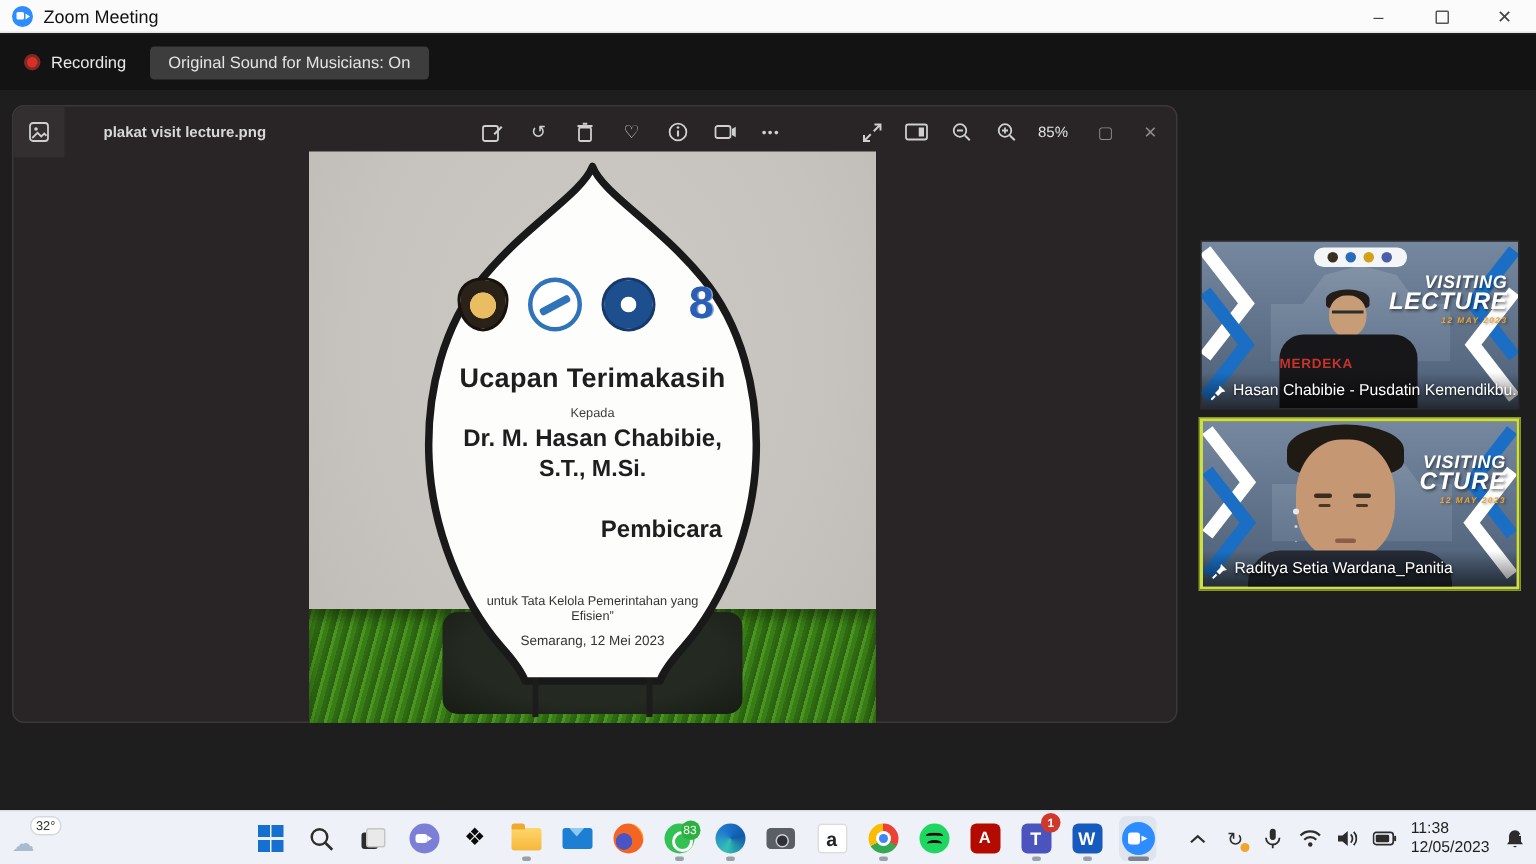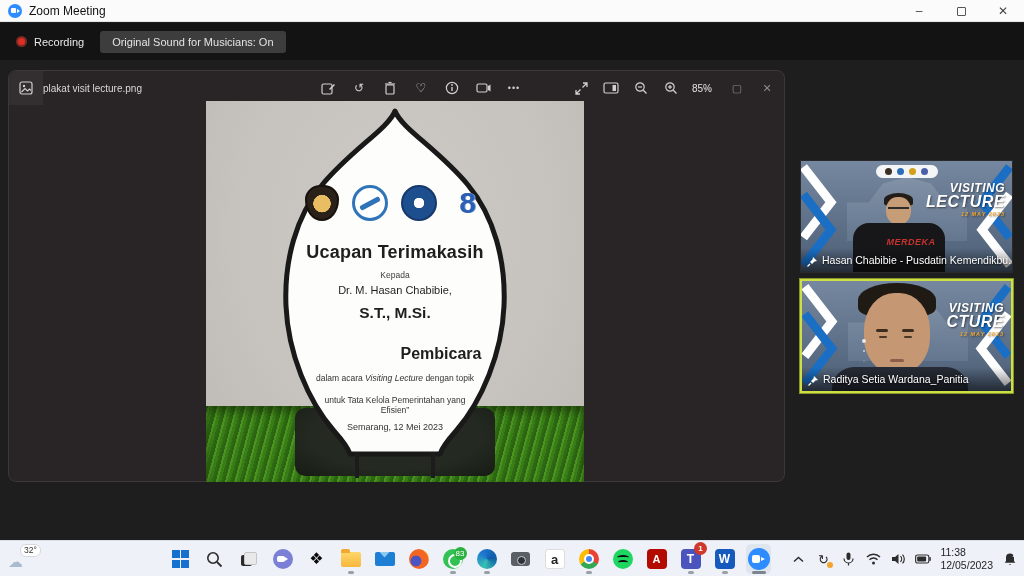--- a/index.html
+++ b/index.html
@@ -21,21 +21,21 @@
   
   .meetingbar { position:absolute; top:23px; left:0; width:1024px; height:37px; background:#131313; display:flex; align-items:center; }
   .rec-dot { width:11px; height:11px; border-radius:50%; background:#d93025; border:2px solid #7e2a24; margin:0 7px 0 16px; }
   .rec-label { color:#e8e8e8; font-size:11px; }
   .sound-badge { margin-left:16px; background:#3d3d3d; color:#e3e3e3; font-size:11px; padding:5px 12px; border-radius:3px; }
 
   
   .photos-window { position:absolute; left:8px; top:70px; width:777px; height:412px; background:#292425; border:1px solid #3c3839; border-radius:8px; }
   .photos-toolbar { position:absolute; top:0; left:0; width:100%; height:34px; display:flex; align-items:center; color:#cfcfcf; }
   .see-all { width:34px; height:34px; background:#332e2f; border-radius:8px 0 0 0; display:flex; align-items:center; justify-content:center; }
-  .photos-filename { font-size:10px; color:#d8d8d8; margin-left:0; }
+  .photos-filename { font-size:10px; color:#d8d8d8; margin-left:26px;font-weight:bold; }
   .pt-icons { position:absolute; left:310px; top:0; height:34px; display:flex; align-items:center; gap:13px; }
   .pt-icons2 { position:absolute; left:563px; top:0; height:34px; display:flex; align-items:center; gap:12px; }
   .pt-ic { width:18px; height:18px; display:flex; align-items:center; justify-content:center; font-size:12px; color:#cfcfcf; }
   .pt-zoom-pct { font-size:10px; color:#e0e0e0; }
   .pw-controls { position:absolute; right:4px; top:0; height:34px; display:flex; align-items:center; gap:4px; }
   .pw-btn { width:26px; height:24px; display:flex; align-items:center; justify-content:center; color:#8c8c8c; font-size:11px; }
 
   
   .photo { position:absolute; left:197px; top:30px; width:378px; height:381px; background:radial-gradient(ellipse at 50% 35%, #cdcac6 0%, #c6c3bf 60%, #bdbab6 100%); overflow:hidden; }
   .grass { position:absolute; left:0; bottom:0; width:100%; height:76px;
@@ -49,21 +49,21 @@
   .plaque-content { position:absolute; left:0; top:0; width:378px; height:381px; text-align:center; color:#1e1e1e; }
   .logos-row { position:absolute; top:84px; left:0; width:100%; display:flex; justify-content:center; align-items:center; gap:13px; }
   .plogo { width:36px; height:36px; display:flex; align-items:center; justify-content:center; }
   .plogo-undip { width:34px; height:36px; background:radial-gradient(circle at 50% 52%, #e9bd62 0 38%, #2a2119 40%); border-radius:46% 46% 50% 50% / 40% 40% 58% 58%; border:2px solid #17120d; }
   .plogo-elektro { border-radius:50%; border:3px solid #2f74b8; background:#fff; position:relative; overflow:hidden; }
   .plogo-elektro::before { content:""; position:absolute; left:4px; top:13px; width:22px; height:5px; background:#2f74b8; transform:rotate(-28deg); border-radius:2px; }
   .plogo-assoc { border-radius:50%; background:radial-gradient(circle, #ffffff 0 22%, #1d4f8f 24%); border:2px solid #16396b; }
   .plogo-eight { color:#2c5fb3; font-size:30px; font-weight:bold; line-height:1; text-shadow:1px 0 0 #7ea4dd; }
   .p-title { position:absolute; top:141px; width:100%; font-size:18px; font-weight:bold; letter-spacing:.2px; }
   .p-kepada { position:absolute; top:169px; width:100%; font-size:8.5px; color:#3c3c3c; }
-  .p-name1 { position:absolute; top:183px; width:100%; font-size:11px; font-weight:normal; }
+  .p-name1 { position:absolute; top:183px; width:100%; font-size:16px; font-weight:bold; }
   .p-name2 { position:absolute; top:203px; width:100%; font-size:15.5px; font-weight:bold; }
   .p-sebagai { position:absolute; top:230px; width:100%; font-size:8.5px; color:#3c3c3c; }
   .p-role { position:absolute; top:244px; width:100%; font-size:16px; font-weight:bold;margin-left:46px; }
   .p-event { position:absolute; top:272px; width:100%; font-size:8.5px; color:#333; }
   .p-topic1 { position:absolute; top:284px; width:100%; font-size:8.5px; color:#333; }
   .p-topic2 { position:absolute; top:294px; width:100%; font-size:8.5px; color:#333; }
   .p-topic3 { position:absolute; top:304px; width:100%; font-size:8.5px; color:#333; }
   .p-date { position:absolute; top:321px; width:100%; font-size:9px; color:#333; }
 
   
@@ -78,21 +78,21 @@
   .vl-line1 { font-size:12px; letter-spacing:.5px; }
   .vl-line2 { font-size:16px; letter-spacing:.5px;text-align:center; }
   .vl-date { font-size:5.5px; color:#f2a42c; font-style:italic; font-weight:bold; margin-top:2px; letter-spacing:1px; }
   .name-tag { position:absolute; left:0; bottom:0; width:100%; height:24px; display:flex; align-items:center; background:linear-gradient(transparent, rgba(0,0,0,.55)); color:#fff; font-size:10.5px; text-shadow:0 1px 2px rgba(0,0,0,.9); white-space:nowrap; overflow:hidden; }
   .pin { margin:4px 5px 0 6px; flex:0 0 auto; }
   
   .p1-head { position:absolute; left:85px; top:36px; width:25px; height:28px; background:#c79d78; border-radius:45% 45% 50% 50%; }
   .p1-hair { position:absolute; left:83px; top:32px; width:29px; height:13px; background:#221d19; border-radius:50% 50% 20% 20%; }
   .p1-glasses { position:absolute; left:87px; top:46px; width:21px; height:4px; border-top:2px solid #2c2c2c; }
   .p1-torso { position:absolute; left:52px; top:62px; width:92px; height:52px; background:#17171a; border-radius:16px 16px 0 0; }
-  .p1-shirt-text { position:absolute; left:52px; top:76px; width:116px; text-align:center; color:#c8332c; font-weight:bold; font-style:italic; font-size:9px; letter-spacing:.5px; }
+  .p1-shirt-text { position:absolute; left:52px; top:76px; width:116px; color:#c8332c; font-weight:bold; font-size:9px; letter-spacing:.5px; }
   
   .p2-head { position:absolute; left:62px; top:12px; width:66px; height:80px; background:#c59873; border-radius:46% 46% 44% 44%; }
   .p2-hair { position:absolute; left:56px; top:2px; width:78px; height:34px; background:#201a15; border-radius:55% 55% 30% 30%; }
   .p2-brow1 { position:absolute; left:74px; top:48px; width:12px; height:2.5px; background:#3a2c1f; border-radius:2px; }
   .p2-brow2 { position:absolute; left:100px; top:48px; width:12px; height:2.5px; background:#3a2c1f; border-radius:2px; }
   .p2-eye1 { position:absolute; left:77px; top:55px; width:8px; height:2px; background:#4a3827; border-radius:2px; }
   .p2-eye2 { position:absolute; left:102px; top:55px; width:8px; height:2px; background:#4a3827; border-radius:2px; }
   .p2-mouth { position:absolute; left:88px; top:78px; width:14px; height:3px; background:#8d5d4a; border-radius:3px; }
   .p2-torso { position:absolute; left:30px; top:86px; width:136px; height:28px; background:#262b36; border-radius:22px 22px 0 0; }
   .p2-earbud { position:absolute; left:60px; top:58px; width:4px; height:4px; background:#e8e8e8; border-radius:50%; box-shadow:0 10px 0 -1px #d5d5d5, 0 20px 0 -1.5px #cacaca; }
@@ -276,21 +276,20 @@
           <div class="plogo plogo-undip"></div>
           <div class="plogo plogo-elektro"></div>
           <div class="plogo plogo-assoc"></div>
           <div class="plogo plogo-eight">8</div>
         </div>
         <div class="p-title">Ucapan Terimakasih</div>
         <div class="p-kepada">Kepada</div>
         <div class="p-name1">Dr. M. Hasan Chabibie,</div>
         <div class="p-name2">S.T., M.Si.</div>
         <div class="p-role">Pembicara</div>
-        <div class="p-event"><span>dalam acara </span><i>Visiting Lecture</i><span> dengan topik</span></div>
         <div class="p-topic2">untuk Tata Kelola Pemerintahan yang</div>
         <div class="p-topic3">Efisien”</div>
         <div class="p-date">Semarang, 12 Mei 2023</div>
       </div>
     </div>
   </div>
 
   <div class="video video-1">
     <div class="building"></div>
     <svg class="chev" style="left:0" width="56" height="113" viewBox="0 0 56 113">

